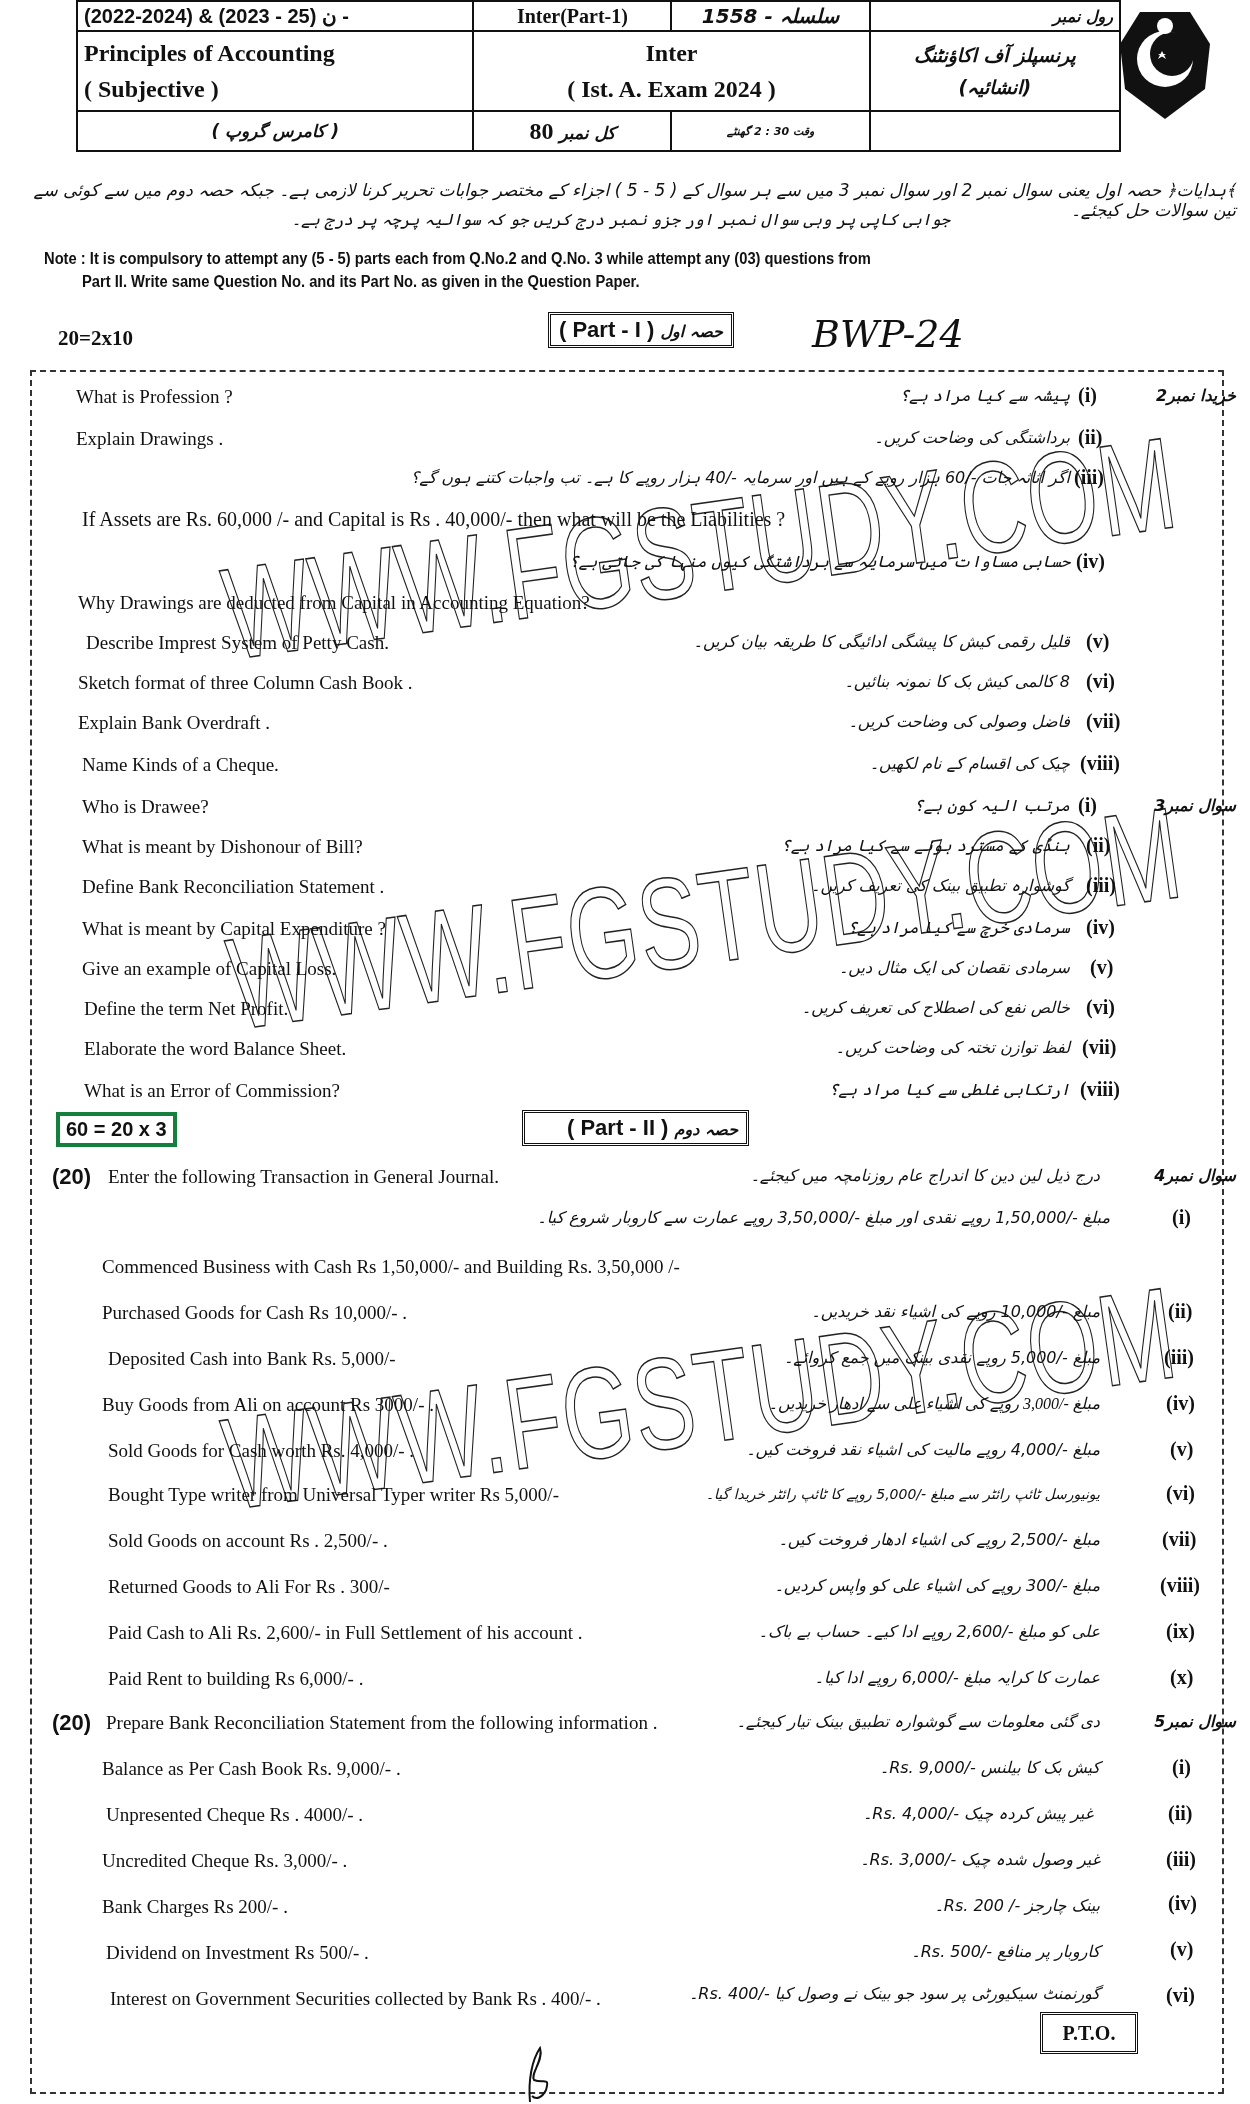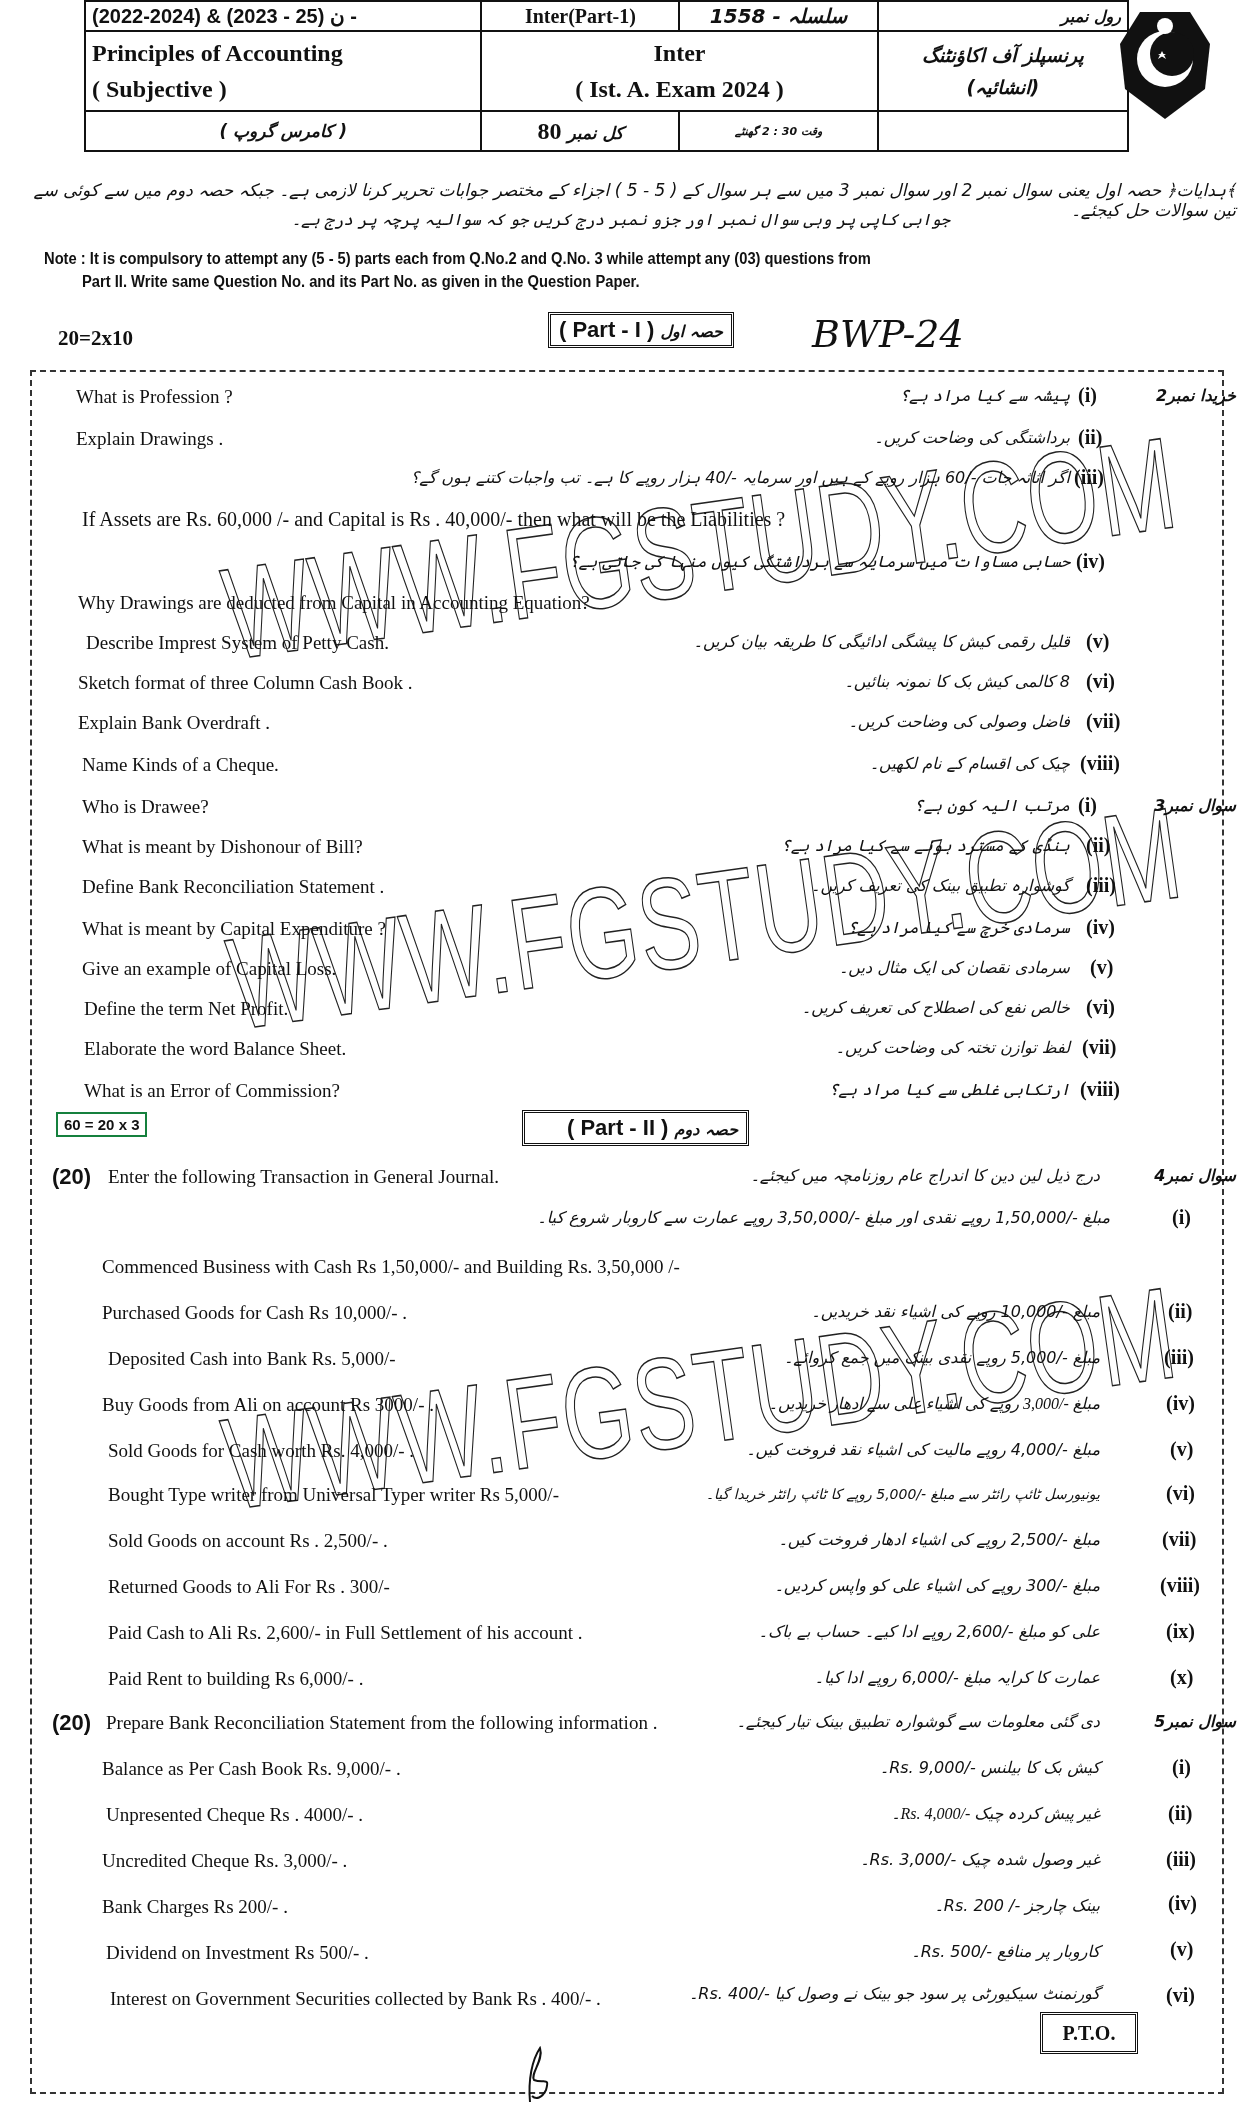--- a/index.html
+++ b/index.html
@@ -1,18 +1,18 @@
 <!DOCTYPE html>
 <html><head>
 <meta charset="utf-8">
 <style>
   html, body { margin:0; padding:0; background:#fff; }
   body { width:1250px; height:2104px; position:relative; overflow:hidden; color:#111; font-family:"Liberation Serif", serif; }
   .abs { position:absolute; }
-  .hdr { position:absolute; left:48px; top:0; width:1045px; height:152px;padding-left:36px; }
+  .hdr { position:absolute; left:40px; top:0; width:1045px; height:152px;padding-left:36px; }
   .hdr table { border-collapse:collapse; width:100%; height:100%; }
   .hdr td { border:2px solid #111; font-weight:bold; font-size:24px; padding:2px 6px; vertical-align:middle; }
   .ur { direction:rtl; font-family:"DejaVu Sans", sans-serif; font-weight:bold; font-style:italic; }
   .logo { position:absolute; left:1110px; top:4px; width:110px; height:120px; }
   .instr-ur { position:absolute; right:14px; width:1220px; text-align:right; direction:rtl; font-family:"DejaVu Sans", sans-serif; font-size:16px; font-style:italic; }
   .note { position:absolute; left:44px; font-family:"Liberation Sans", sans-serif; font-weight:bold; font-size:16px; transform:scaleX(0.92); transform-origin:left; }
   .partbox { position:absolute; border:3px double #111; font-family:"Liberation Sans", sans-serif; font-weight:bold; font-size:22px; padding:2px 8px; }
   .frame { position:absolute; left:30px; top:370px; width:1190px; height:1720px; border:2px dashed #333; }
   .q { position:absolute; font-size:19px; white-space:nowrap; }
   .en { font-family:"Liberation Serif", serif; }
@@ -150,21 +150,21 @@
 <div class="uq" style="right:180px; top:998px;">خالص نفع کی اصطلاح کی تعریف کریں۔</div>
 
 <div class="q en" style="left:84px; top:1038px;">Elaborate the word Balance Sheet.</div>
 <div class="rn" style="left:1082px; top:1036px;">(vii)</div>
 <div class="uq" style="right:180px; top:1038px;">لفظ توازن تختہ کی وضاحت کریں۔</div>
 
 <div class="q en" style="left:84px; top:1080px;">What is an Error of Commission?</div>
 <div class="rn" style="left:1080px; top:1078px;">(viii)</div>
 <div class="uq" style="right:180px; top:1080px;">ارتکابی غلطی سے کیا مراد ہے؟</div>
 
-<div class="marks" style="left:56px; top:1112px; border:2px solid #15803d; padding:2px 6px; font-size:15px;">60 = 20 x 3</div>
+<div class="marks" style="left:56px; top:1112px; border:4px solid #15803d; padding:2px 6px; font-size:20px;">60 = 20 x 3</div>
 <div class="partbox" style="left:522px; top:1110px;padding-left:42px;">
   <span>( Part - II )</span>
   <span class="ur" style="font-size:16px;">حصہ دوم</span>
 </div>
 
 <div class="marks" style="left:52px; top:1164px;">(20)</div>
 <div class="q en" style="left:108px; top:1166px;">Enter the following Transaction in General Journal.</div>
 <div class="uq" style="right:150px; top:1166px;">درج ذیل لین دین کا اندراج عام روزنامچہ میں کیجئے۔</div>
 <div class="qlabel" style="right:14px; top:1166px;">سوال نمبر4</div>
 
@@ -212,21 +212,21 @@
 <div class="q en" style="left:106px; top:1712px;">Prepare Bank Reconciliation Statement from the following information .</div>
 <div class="uq" style="right:150px; top:1712px;">دی گئی معلومات سے گوشوارہ تطبیق بینک تیار کیجئے۔</div>
 <div class="qlabel" style="right:14px; top:1712px;">سوال نمبر5</div>
 
 <div class="q en" style="left:102px; top:1758px;">Balance as Per Cash Book Rs. 9,000/- .</div>
 <div class="rn" style="left:1172px; top:1756px;">(i)</div>
 <div class="uq" style="right:150px; top:1758px;">کیش بک کا بیلنس -/Rs. 9,000۔</div>
 
 <div class="q en" style="left:106px; top:1804px;">Unpresented Cheque Rs . 4000/- .</div>
 <div class="rn" style="left:1168px; top:1802px;">(ii)</div>
-<div class="uq" style="right:150px; top:1804px;font-family:Liberation Serif, serif;">غیر پیش کردہ چیک -/Rs. 4,000۔</div>
+<div class="uq" style="right:157px; top:1804px;">غیر پیش کردہ چیک -/Rs. 4,000۔</div>
 
 <div class="q en" style="left:102px; top:1850px;">Uncredited Cheque Rs. 3,000/- .</div>
 <div class="rn" style="left:1166px; top:1848px;">(iii)</div>
 <div class="uq" style="right:150px; top:1850px;">غیر وصول شدہ چیک -/Rs. 3,000۔</div>
 
 <div class="q en" style="left:102px; top:1896px;">Bank Charges Rs 200/- .</div>
 <div class="rn" style="left:1168px; top:1892px;">(iv)</div>
 <div class="uq" style="right:150px; top:1896px;">بینک چارجز -/ Rs. 200۔</div>
 
 <div class="q en" style="left:106px; top:1942px;">Dividend on Investment Rs 500/- .</div>

